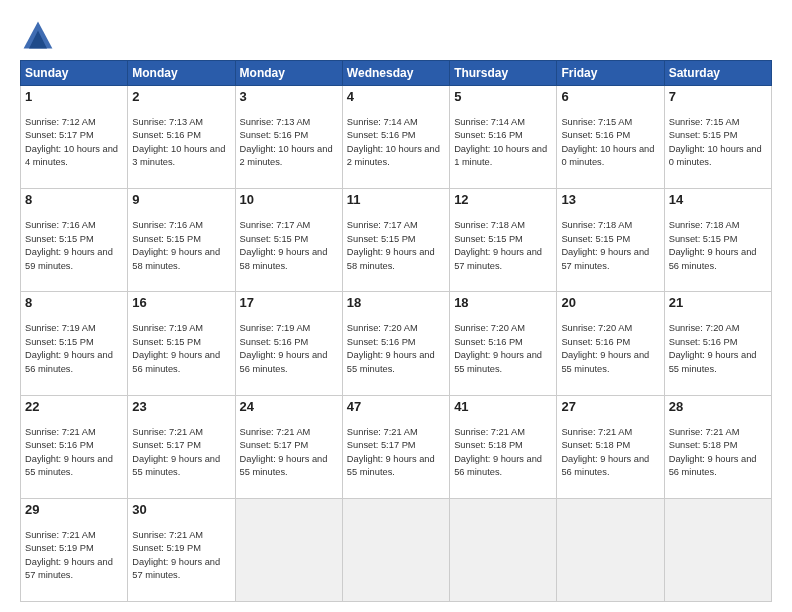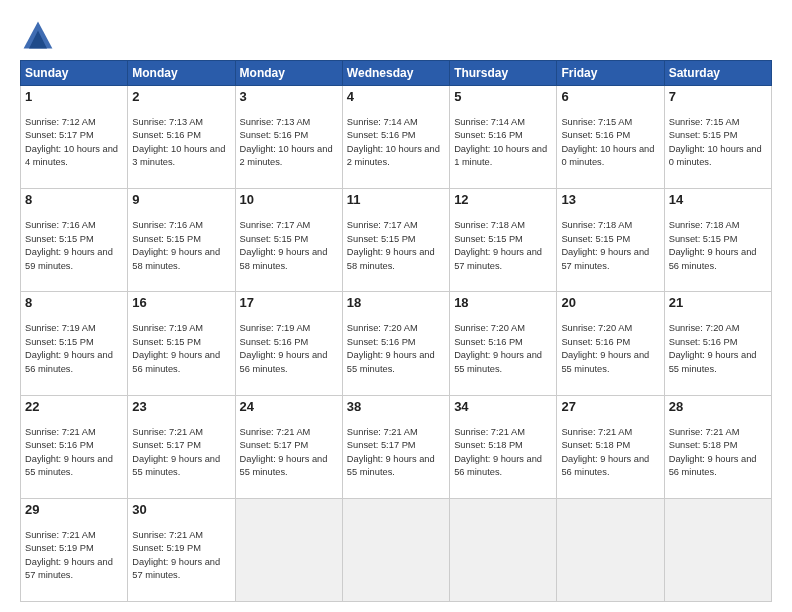--- a/index.html
+++ b/index.html
@@ -323,29 +323,29 @@
       </td>
           <td>
         <span class="day-num">24</span>
         <div class="day-info">
           Sunrise: 7:21 AM<br>
           Sunset: 5:17 PM<br>
           Daylight: 9 hours and 55 minutes.
         </div>
       </td>
           <td>
-        <span class="day-num">38</span>
+        <span class="day-num">47</span>
         <div class="day-info">
           Sunrise: 7:21 AM<br>
           Sunset: 5:17 PM<br>
           Daylight: 9 hours and 55 minutes.
         </div>
       </td>
           <td>
-        <span class="day-num">34</span>
+        <span class="day-num">41</span>
         <div class="day-info">
           Sunrise: 7:21 AM<br>
           Sunset: 5:18 PM<br>
           Daylight: 9 hours and 56 minutes.
         </div>
       </td>
           <td>
         <span class="day-num">27</span>
         <div class="day-info">
           Sunrise: 7:21 AM<br>

